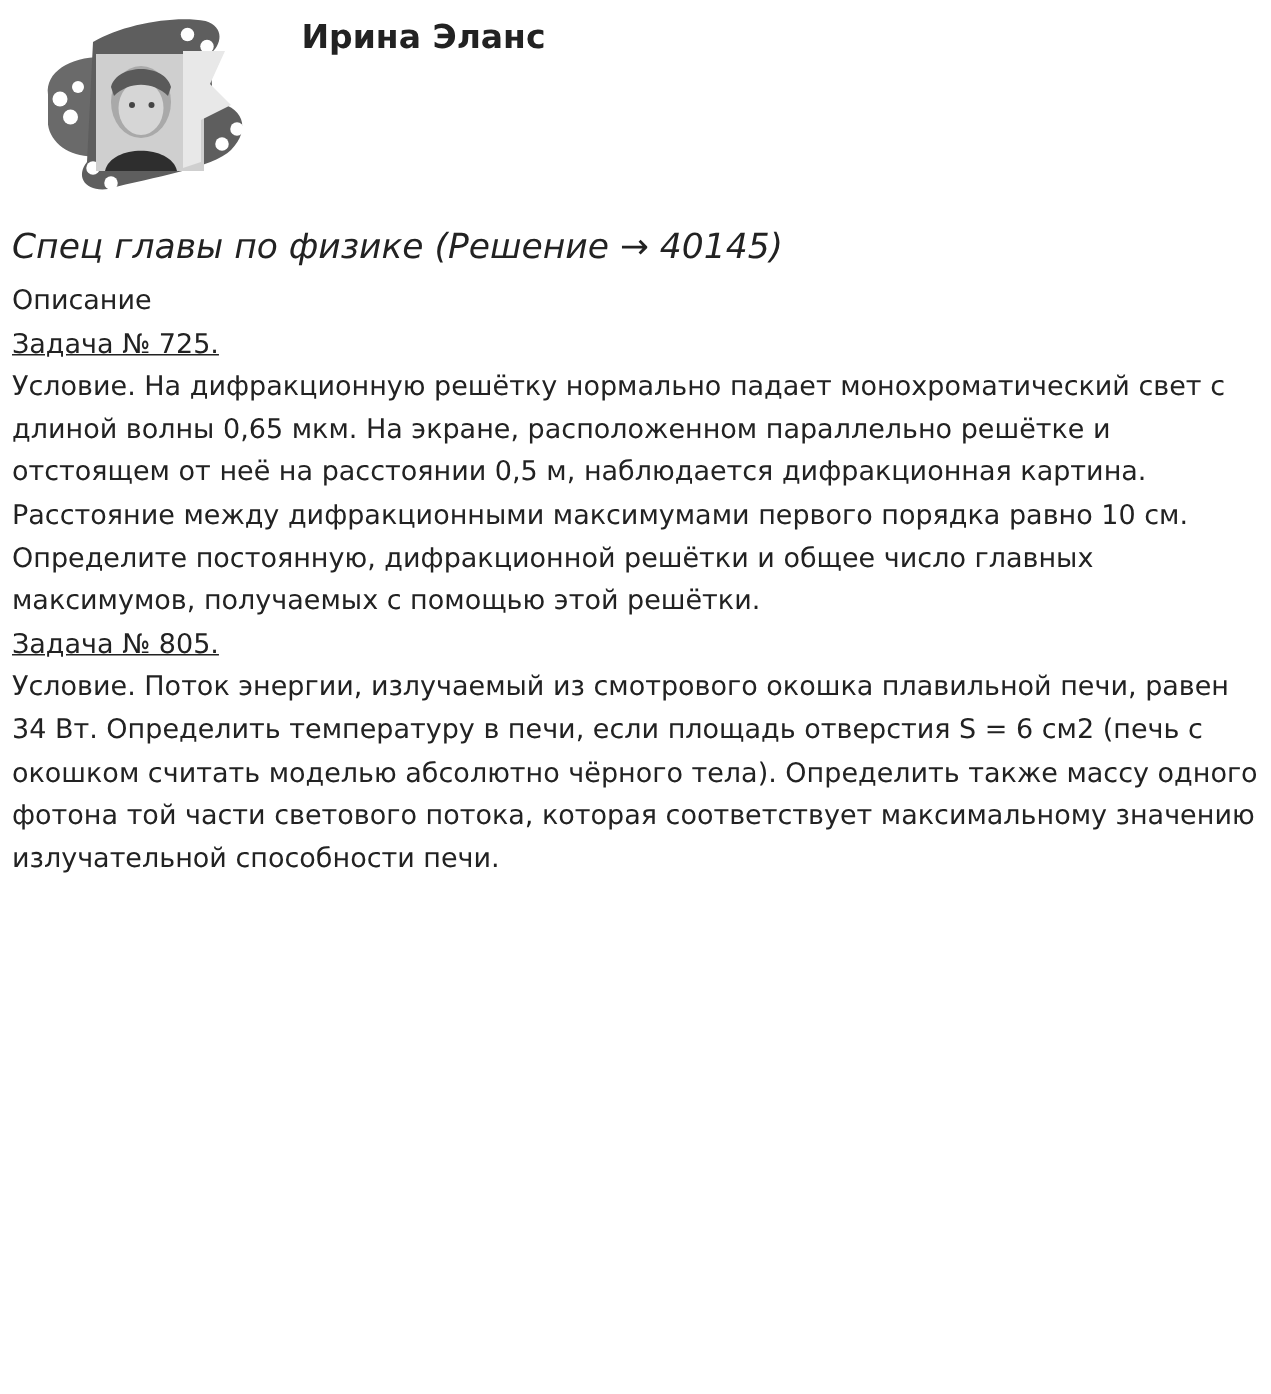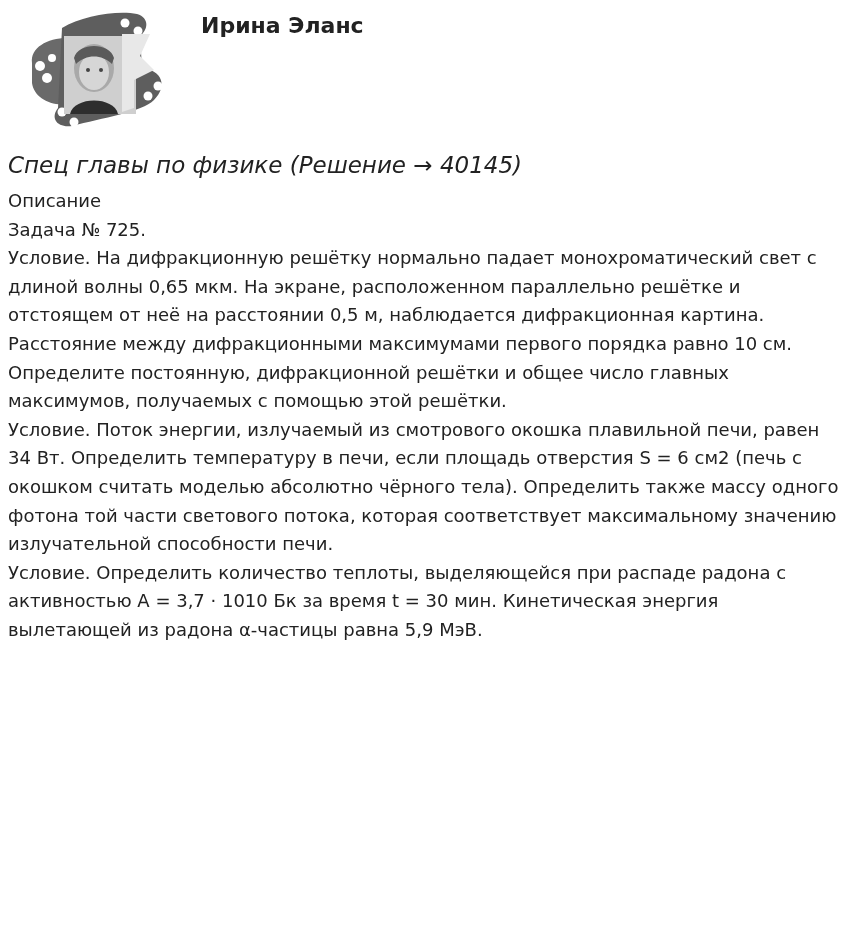--- a/index.html
+++ b/index.html
@@ -25,21 +25,21 @@
   .title {
     position: absolute; left: 8px; top: 149px;
     font-size: 23px; line-height: 32px; color: #222; font-style: italic;
   }
   .content {
     position: absolute; left: 8px; top: 187px; width: 835px;
     font-size: 18px; line-height: 28.6px; color: #222;
   }
   .content p { margin: 0; }
   .desc-label { margin: 0; }
-  .task-head { margin: 0 0 10px 0; }
+  .task-head { margin: 0 0 10px 0; text-decoration: underline; }
   .task-cond { margin: 0 0 10px 0; }
 </style>
 </head>
 <body>
 
 <div class="header">
   <div class="avatar">
     <svg width="146" height="120" viewBox="0 0 146 120">
 
       <path d="M10 55 C 8 40, 25 30, 45 30 L 50 95 C 30 100, 12 90, 10 75 Z" fill="#6a6a6a"></path>
@@ -75,22 +75,22 @@
 
 <div class="content">
   <p class="desc-label">Описание</p>
 
   <div>
     <p class="task-head">Задача № 725.</p>
     <p class="task-cond">Условие. На дифракционную решётку нормально падает монохроматический свет с длиной волны 0,65 мкм. На экране, расположенном параллельно решётке и отстоящем от неё на расстоянии 0,5 м, наблюдается дифракционная картина. Расстояние между дифракционными максимумами первого порядка равно 10 см. Определите постоянную, дифракционной решётки и общее число главных максимумов, получаемых с помощью этой решётки.</p>
   </div>
 
   <div>
+    <p class="task-head">Задача № 805.</p>
     <p class="task-cond">Условие. Поток энергии, излучаемый из смотрового окошка плавильной печи, равен 34 Вт. Определить температуру в печи, если площадь отверстия S = 6 см2 (печь с окошком считать моделью абсолютно чёрного тела). Определить также массу одного фотона той части светового потока, которая соответствует максимальному значению излучательной способности печи.</p>
   </div>
 
   <div>
   </div>
 
   <div>
-    <p class="task-cond">Условие. Определить количество теплоты, выделяющейся при распаде радона с активностью A = 3,7 · 1010 Бк за время t = 30 мин. Кинетическая энергия вылетающей из радона α-частицы равна 5,9 МэВ.</p>
   </div>
 </div>
 
 </body></html>

